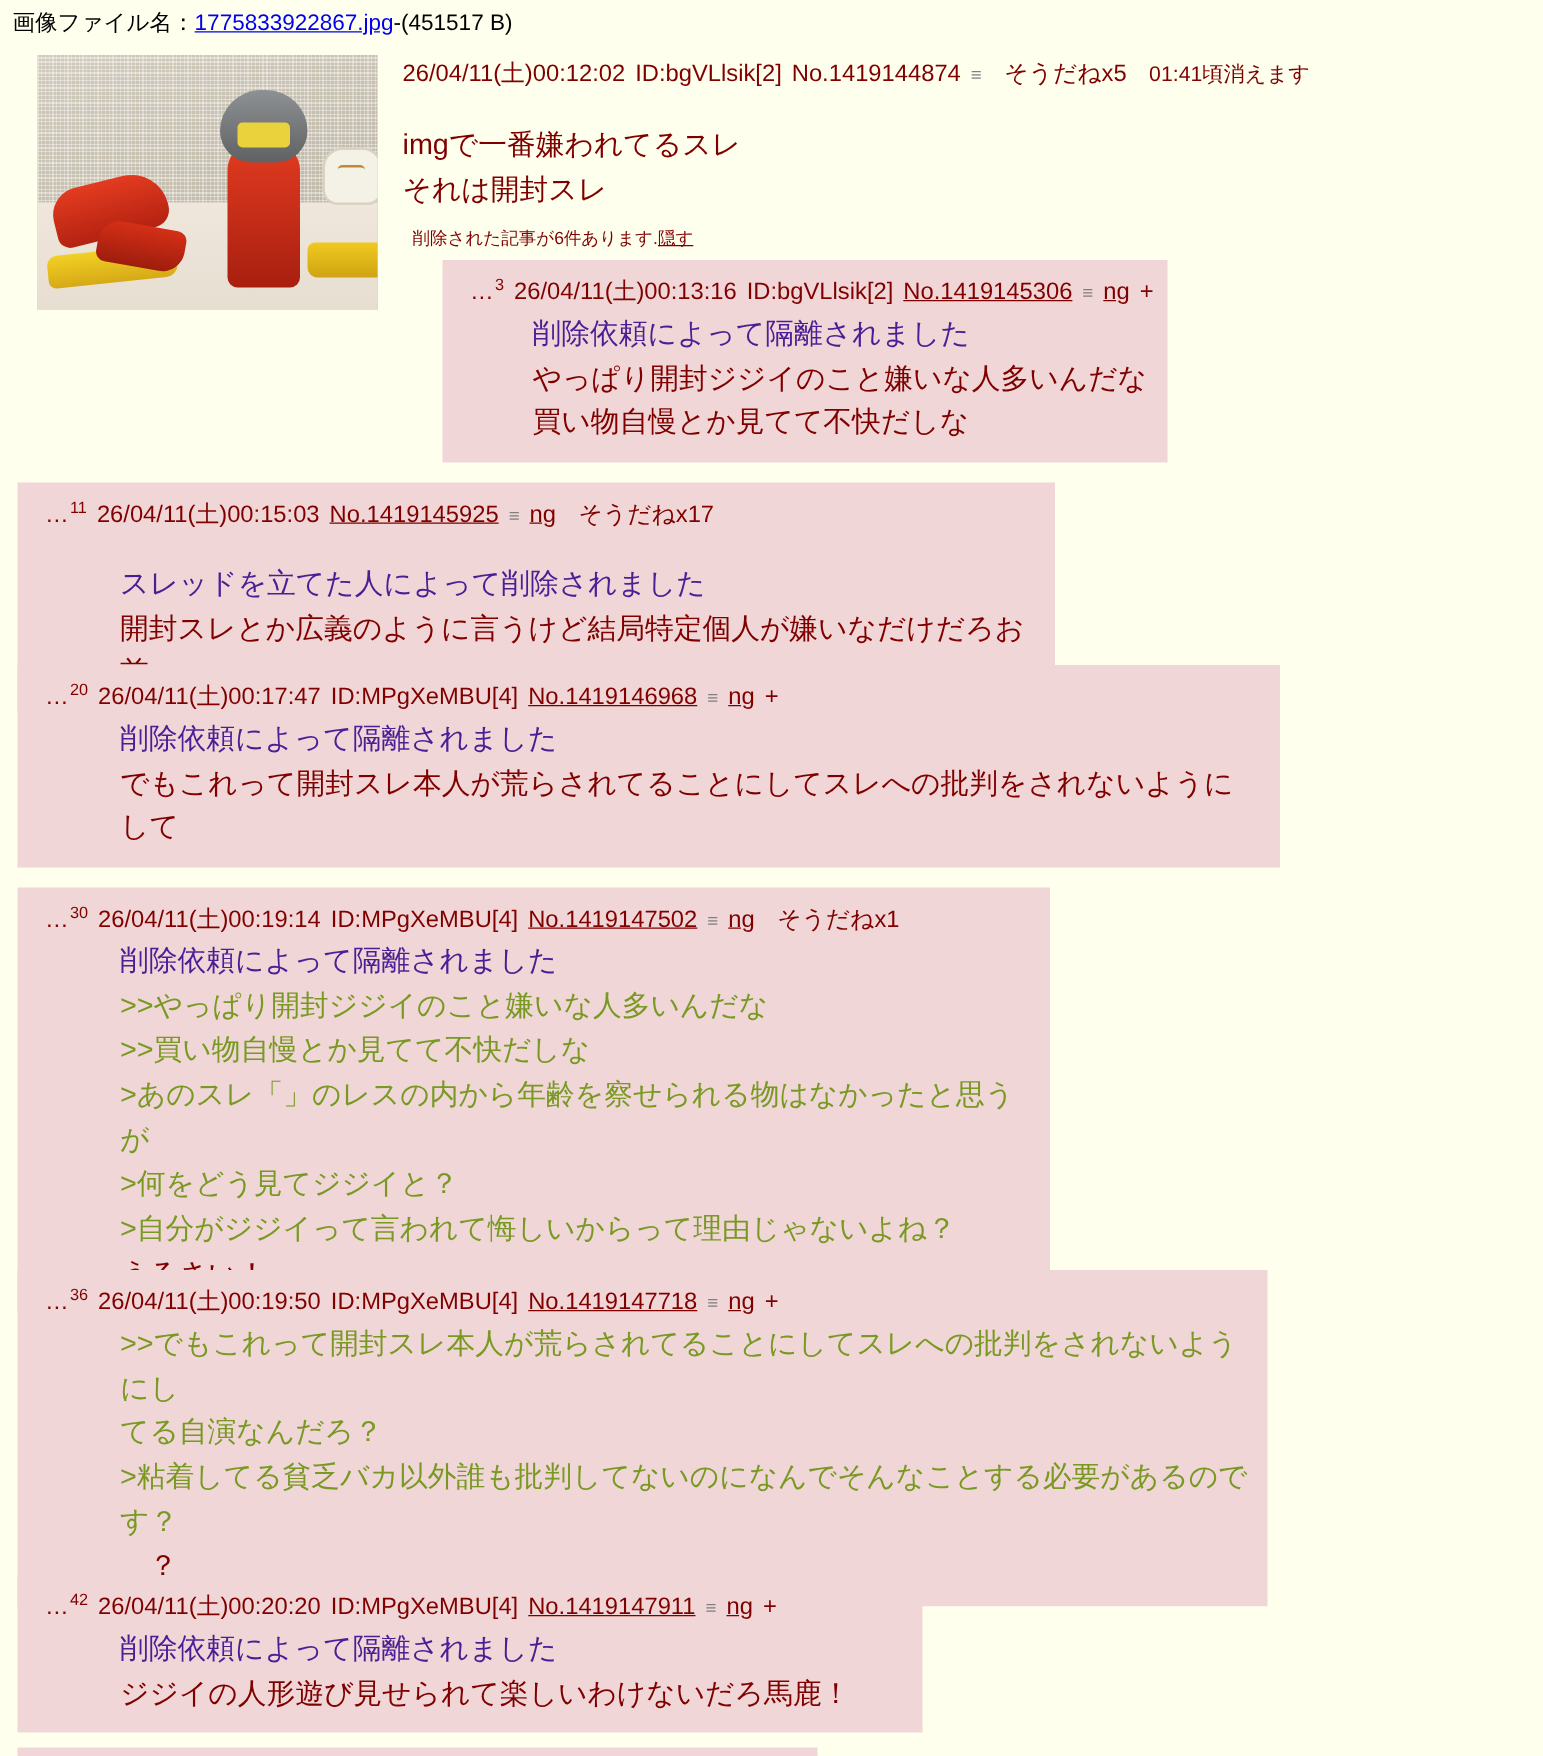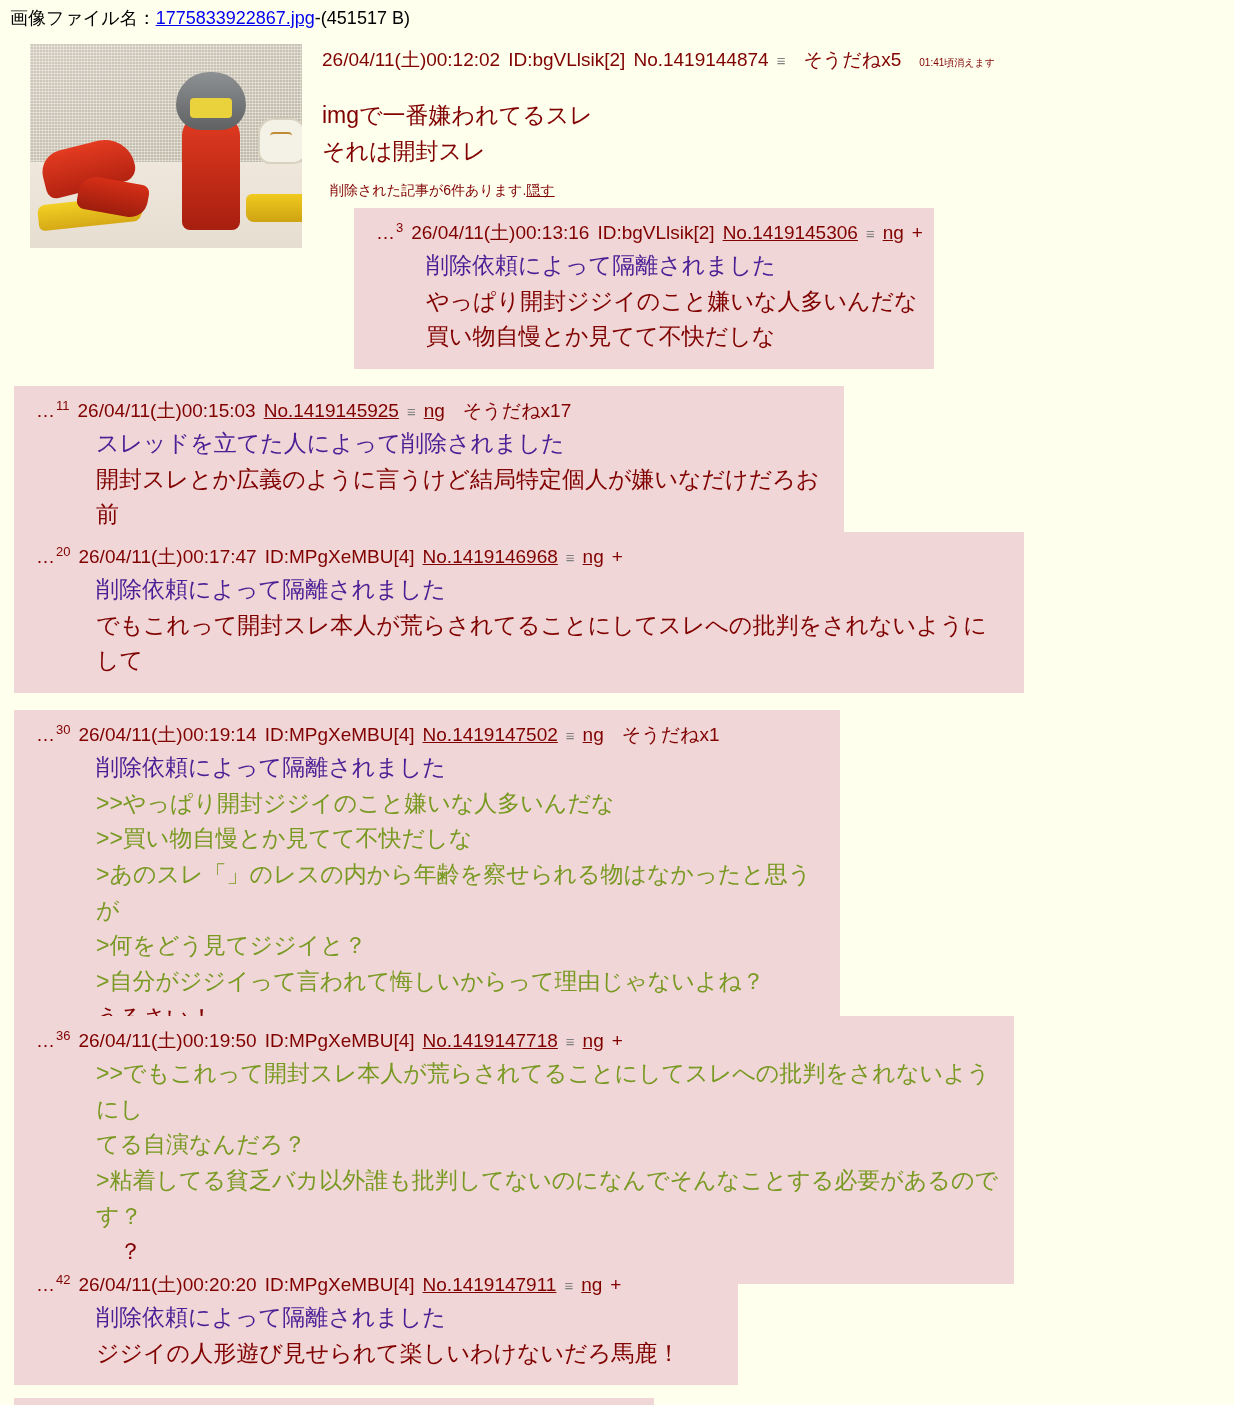--- a/index.html
+++ b/index.html
@@ -143,21 +143,21 @@
     font-size: 15px;
   }
   .ng-link {
     color: #800000;
     text-decoration: underline;
   }
   .plus { color: #800000; }
   .sod { color: #800000; }
   .vanish {
     color: #800000;
-    font-size: 10px;
+    font-size: 17px;
   }
 
   .body-text {
     font-size: 23px;
     line-height: 1.55;
     color: #800000;
   }
   .deleted-notice {
     color: #4c1d95;
   }
@@ -198,21 +198,21 @@
     box-sizing: border-box;
   }
   .reply .rhead {
     padding: 6px 8px 2px 8px;
   }
 
   .r1 { position: absolute; left: 354px; top: 208px; width: 580px; }
   .r1 .rbody { padding-left: 58px; }
 
   .r2 { position: absolute; left: 14px; top: 386px; width: 830px; }
-  .r2 .rbody { padding-left: 68px; }
+  .r2 .rbody { padding-left: 68px; margin-top: 22px; }
 
   .r3 { position: absolute; left: 14px; top: 532px; width: 1010px; }
   .r3 .rbody { padding-left: 68px; }
 
   .r4 { position: absolute; left: 14px; top: 710px; width: 826px; }
   .r4 .rbody { padding-left: 68px; }
 
   .r5 { position: absolute; left: 14px; top: 1016px; width: 1000px; }
   .r5 .rbody { padding-left: 68px; }
 

